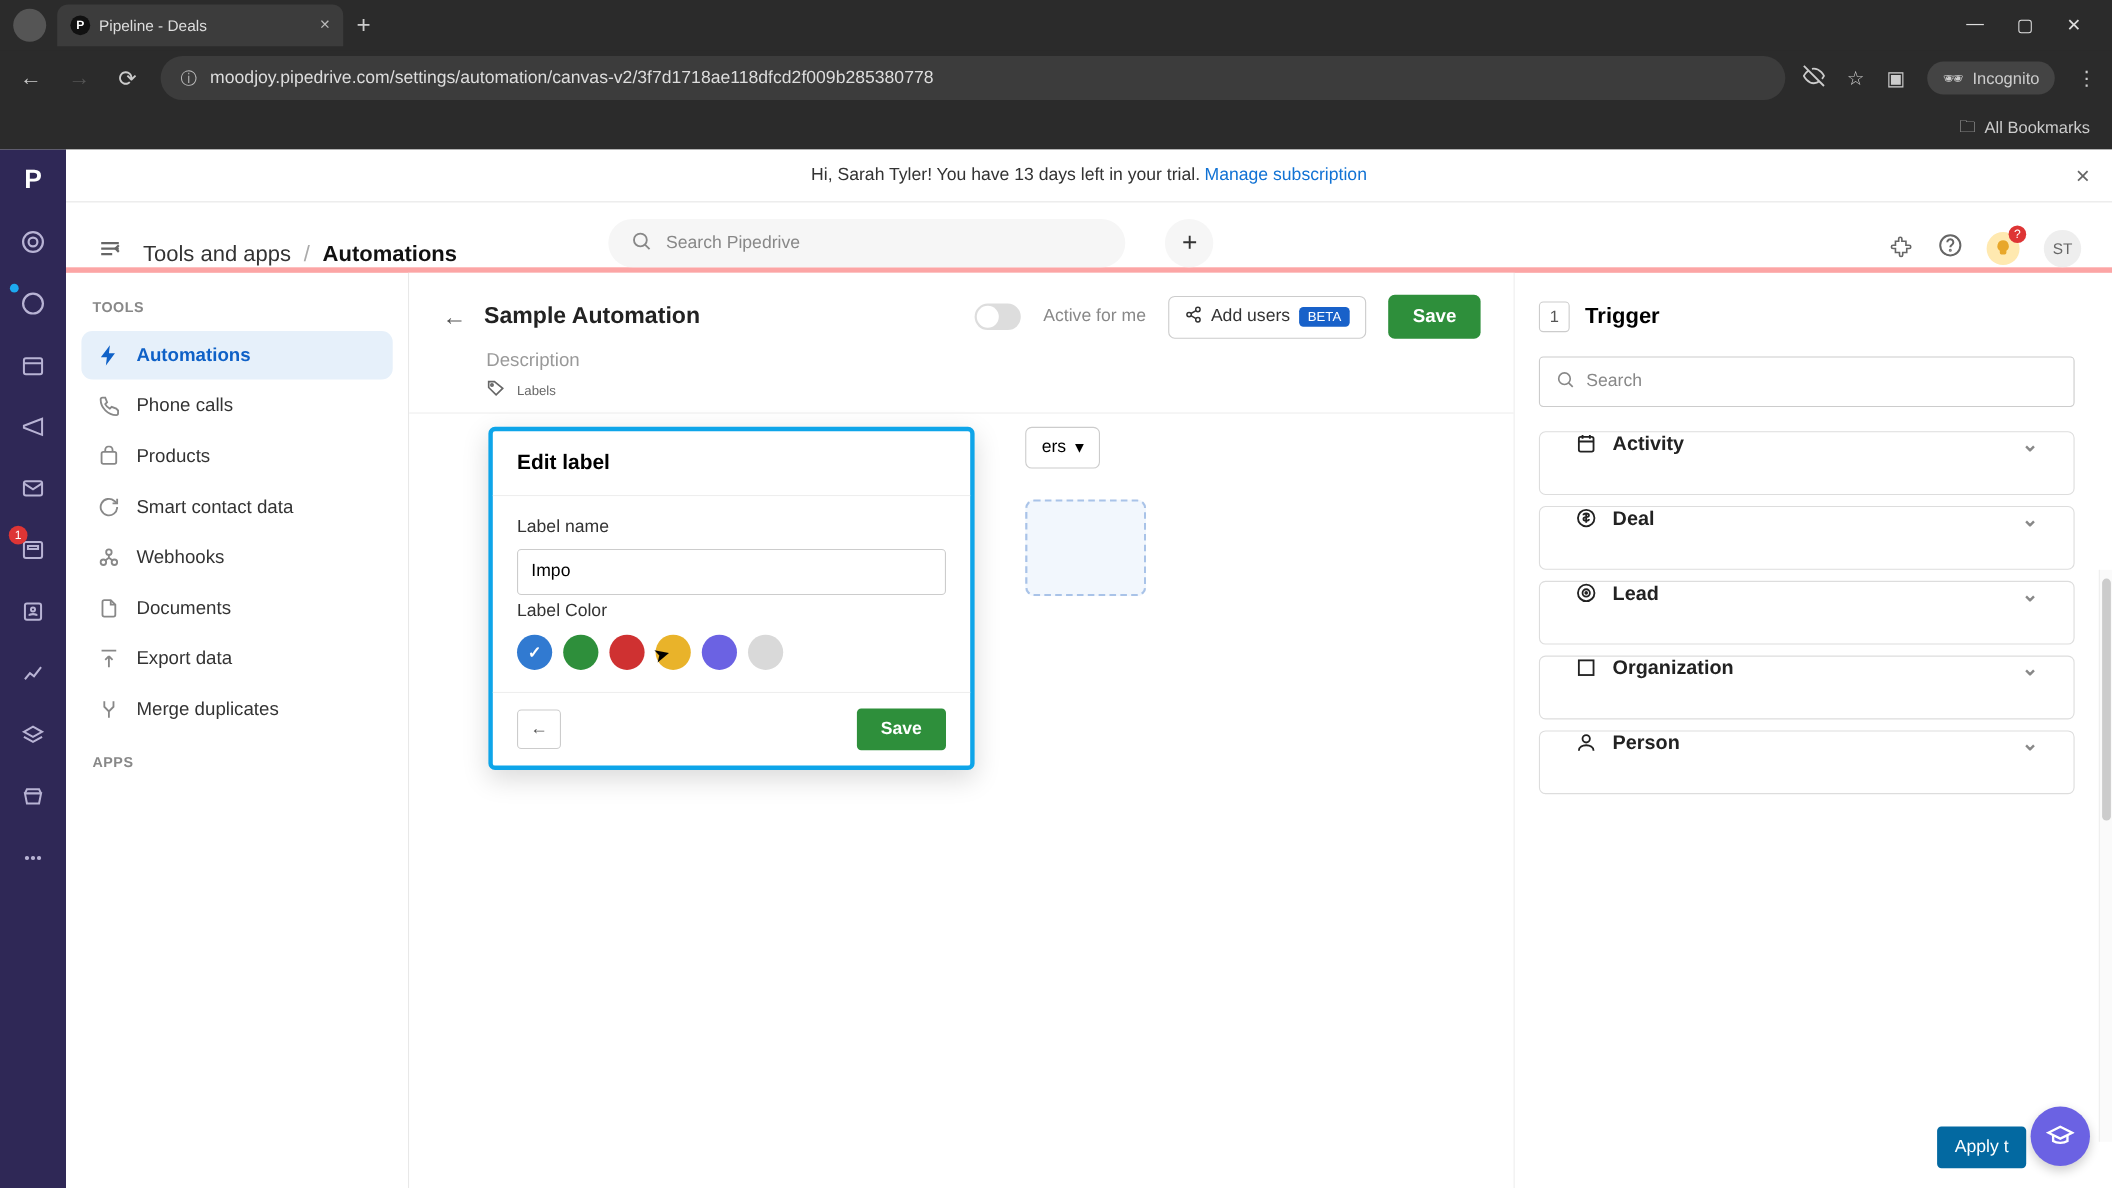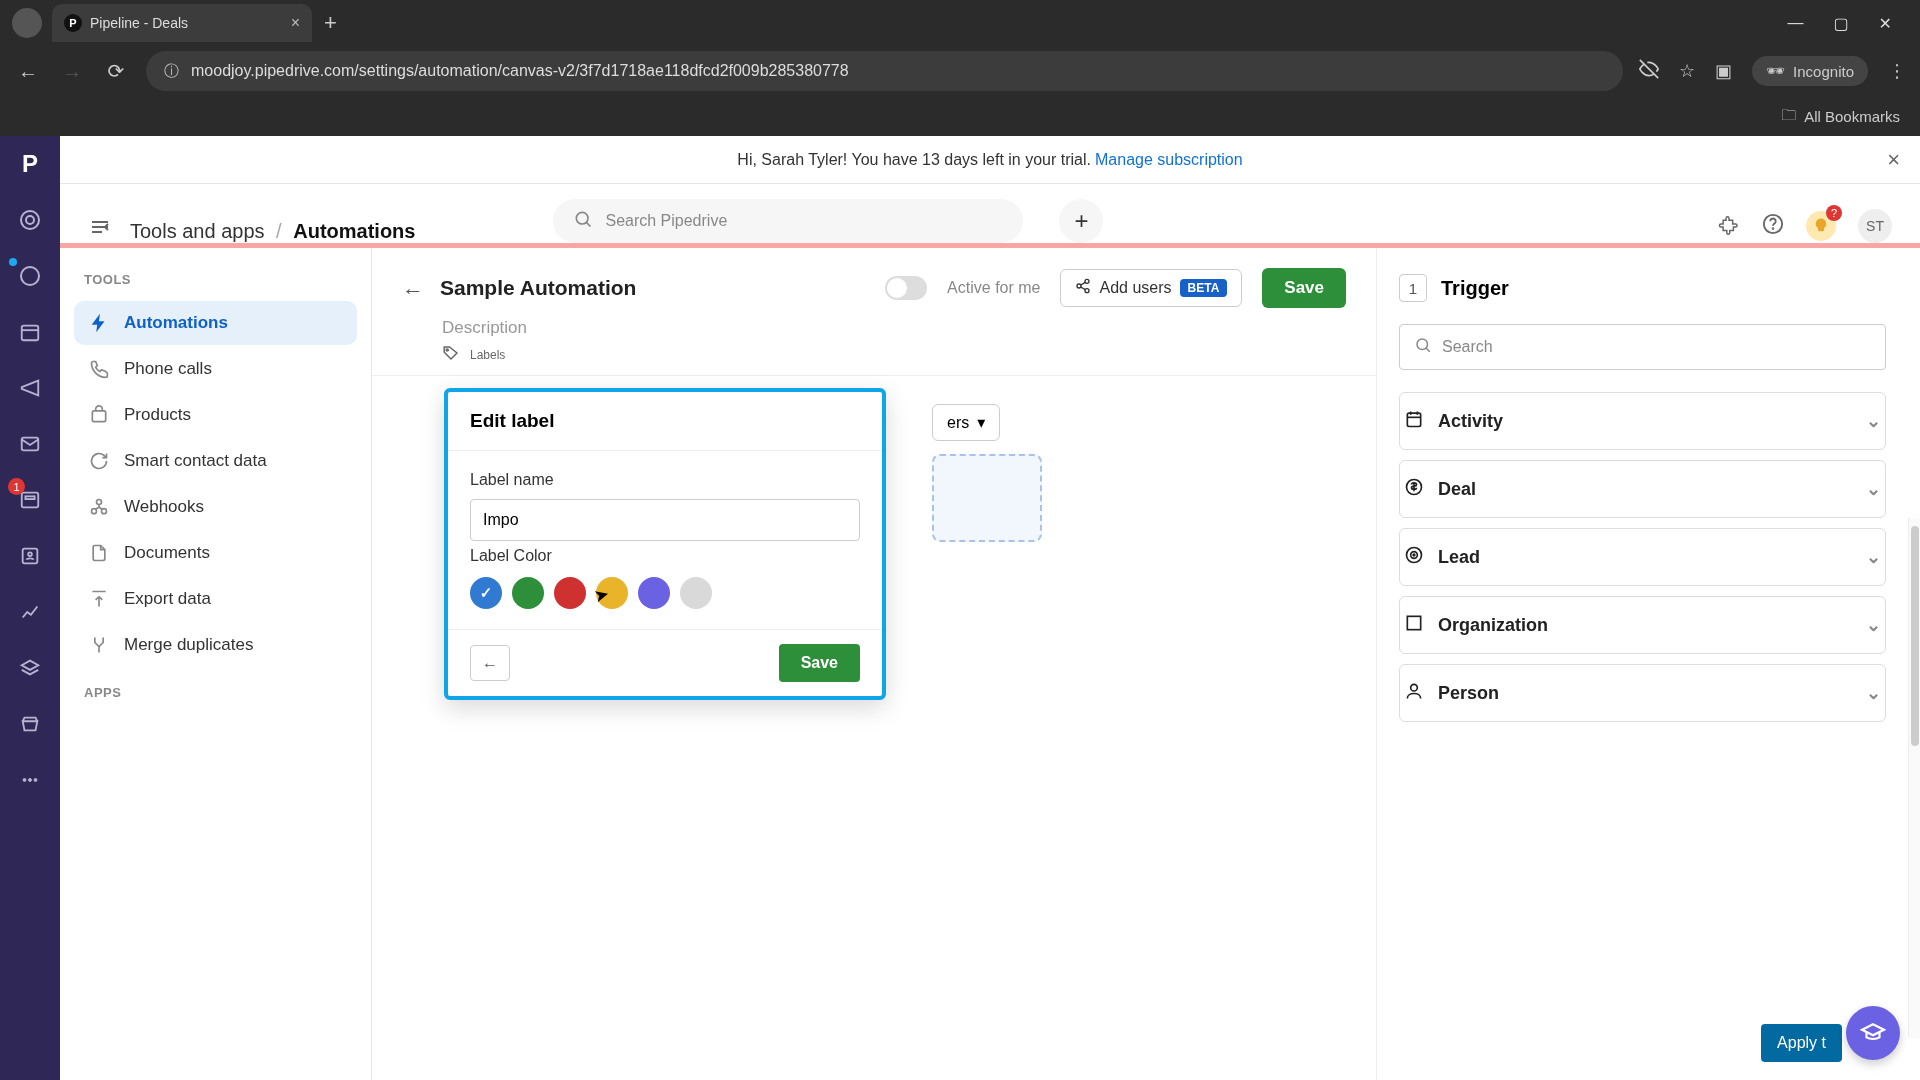--- a/index.html
+++ b/index.html
@@ -66,27 +66,27 @@
 .main { flex: 1; position: relative; background: #fff; }
 .page-header { padding: 20px 30px 10px; border-bottom: 1px solid #eee; }
 .ph-row1 { display: flex; align-items: center; gap: 16px; }
 .back-arrow { color: #555; font-size: 22px; }
 .page-title { font-size: 21px; font-weight: 600; color: #222; }
 .ph-right { margin-left: auto; display: flex; align-items: center; gap: 20px; }
 .toggle { width: 42px; height: 24px; background: #ddd; border-radius: 14px; position: relative; }
 .toggle::after { content: ""; position: absolute; width: 20px; height: 20px; background: #fff; border-radius: 50%; top: 2px; left: 2px; }
 .toggle-label { color: #888; font-size: 16px; }
 .add-users-btn { display: flex; align-items: center; gap: 8px; border: 1px solid #ccc; border-radius: 6px; padding: 8px 14px; font-size: 16px; color: #333; font-weight:500;}
-.beta-pill { background: #1861c9; color: #fff; font-size: 12px; padding: 2px 8px; border-radius: 4px; font-weight: 700; }
+.beta-pill { background: #1861c9; color: #fff; font-size: 12px; padding: 2px 8px; border-radius: 4px; font-weight: 400; }
 .save-btn { background: #2e8f3b; color: #fff; border: none; border-radius: 6px; padding: 10px 22px; font-size: 17px; font-weight: 600; }
 .desc { color: #999; font-size: 17px; margin: 10px 0 6px 40px; }
 .labels-row { display: flex; align-items: center; gap: 10px; margin-left: 40px; color: #666; font-size: 12px; }
 
 .canvas-area { position: relative; padding: 28px 34px; }
-.triggers-chip { position: absolute; top: 28px; left: 560px; border: 1px solid #ccc; border-radius: 6px; padding: 8px 14px; font-size: 16px; display: flex; align-items: center; gap: 8px; background: #fff; text-align: right; }
+.triggers-chip { position: absolute; top: 12px; left: 560px; border: 1px solid #ccc; border-radius: 6px; padding: 8px 14px; font-size: 16px; display: flex; align-items: center; gap: 8px; background: #fff; text-align: right; }
 .dashed-box { position: absolute; top: 78px; left: 560px; width: 110px; height: 88px; border: 2px dashed #a9c3e8; border-radius: 8px; background: #f2f7fd; }
 
 
 .popover { position: absolute; top: 12px; left: 72px; width: 442px; background: #fff; border: 4px solid #0ea5e9; border-radius: 6px; box-shadow: 0 8px 24px rgba(0,0,0,0.15); }
 .popover-header { padding: 18px 22px; font-size: 19px; font-weight: 600; border-bottom: 1px solid #eee; }
 .popover-body { padding: 20px 22px; }
 .field-label { font-size: 16px; color: #333; margin-bottom: 10px; }
 .text-input { width: 100%; height: 42px; border: 1px solid #ccc; border-radius: 4px; padding: 0 12px; font-size: 16px; }
 .color-label { font-size: 16px; color: #333; margin-top: 6px; margin-bottom: 12px; }
 .color-swatches { display: flex; gap: 10px; }
@@ -95,21 +95,21 @@
 .popover-footer { border-top: 1px solid #eee; padding: 14px 22px; display: flex; align-items: center; }
 .pf-back { width: 40px; height: 36px; border: 1px solid #ccc; border-radius: 4px; display: flex; align-items: center; justify-content: center; color: #555; }
 .pf-save { margin-left: auto; background: #2e8f3b; color: #fff; border: none; border-radius: 4px; padding: 10px 22px; font-size: 16px; font-weight: 600; }
 
 
 .right-panel { width: 544px; border-left: 1px solid #eee; padding: 26px 34px 26px 22px; }
 .trigger-header { display: flex; align-items: center; gap: 14px; margin-bottom: 22px; }
 .trigger-num { width: 28px; height: 28px; border: 1px solid #ccc; border-radius: 4px; display: flex; align-items: center; justify-content: center; font-size: 15px; color: #555; }
 .trigger-title { font-size: 20px; font-weight: 600; }
 .rp-search { width: 100%; height: 46px; border: 1px solid #ccc; border-radius: 4px; display: flex; align-items: center; padding: 0 14px; gap: 10px; color: #888; font-size: 16px; margin-bottom: 22px; }
-.rp-item { height: 58px; border: 1px solid #ddd; border-radius: 6px; display: flex; align-items: center; padding: 0 4px; margin-bottom: 10px; font-size: 18px; font-weight: 600; color: #222; gap: 14px; }
+.rp-item { height: 58px; border: 1px solid #ddd; border-radius: 6px; display: flex; padding: 0 32px; margin-bottom: 10px; font-size: 18px; font-weight: 600; color: #222; gap: 14px; }
 .rp-item .chev { margin-left: auto; color: #888; }
 .apply-btn { position: absolute; right: 78px; bottom: 18px; background: #0369a1; color: #fff; padding: 10px 16px; border-radius: 4px; font-size: 16px; }
 .grad-circle { position: absolute; right: 20px; bottom: 20px; width: 54px; height: 54px; border-radius: 50%; background: #6b62e3; display: flex; align-items: center; justify-content: center; color: #fff; box-shadow: 0 4px 10px rgba(0,0,0,0.2); }
 
 .cursor { position: absolute; top: 584px; left: 594px; font-size: 18px; color: #000; pointer-events: none; transform: rotate(-15deg); }
 
 .scrollbar { position:absolute; right:0; top:382px; width:12px; height:520px; background:#fafafa; border-left:1px solid #eee;}
 .scrollbar-thumb { position:absolute; top:8px; left:2px; width:8px; height:220px; background:#ccc; border-radius:4px;}
 </style>
 </head>

